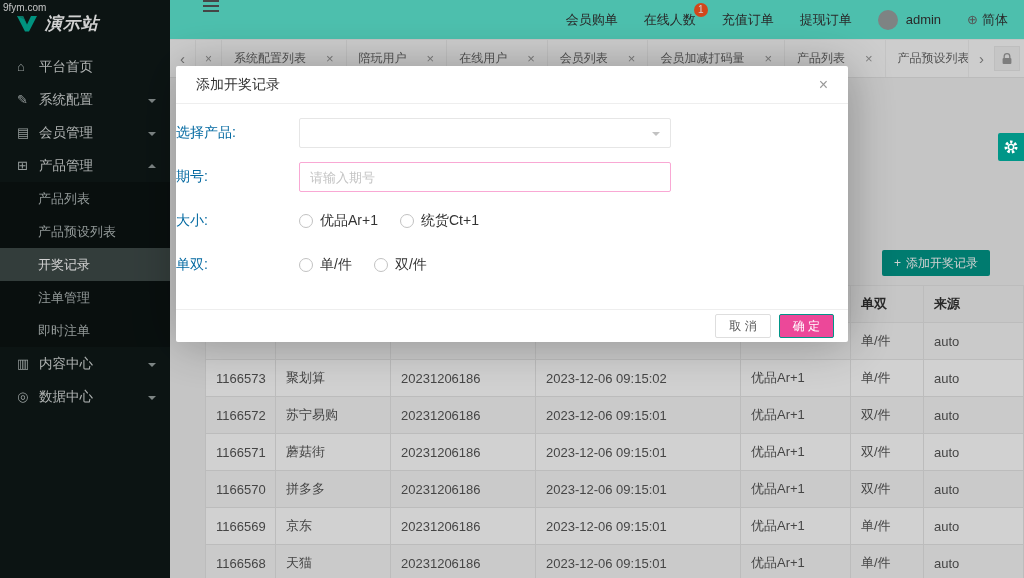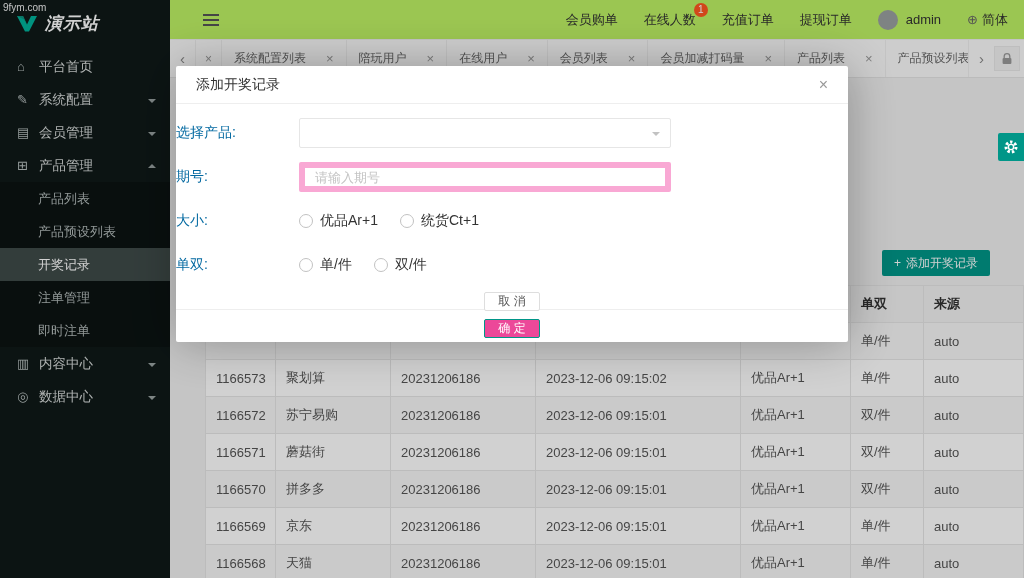--- a/index.html
+++ b/index.html
@@ -20,21 +20,21 @@
   .caret-down{border-top-color:#9aa3a2;top:16px;}
   .caret-up{border-bottom-color:#9aa3a2;top:11px;}
   .submenu{background:#0b1312;}
   .sub-item{height:33px;display:flex;align-items:center;padding-left:38px;
     font-size:13px;color:#b2bab9;cursor:pointer;}
   .sub-item.active{background:#3f4b49;color:#fff;}
 
   
   .main{flex:1;display:flex;flex-direction:column;min-width:0;}
 
-  .topbar{height:40px;background:#bef264;display:flex;align-items:center;
+  .topbar{height:40px;background:#5eead4;display:flex;
     padding:0 16px 0 33px;border-bottom:1px solid #f0f0f0;}
   .hamburger{width:16px;cursor:pointer;}
   .hamburger i{display:block;height:2px;background:#555;margin-bottom:3px;}
   .hamburger i:last-child{margin-bottom:0;}
   .topbar-right{margin-left:auto;display:flex;align-items:center;gap:26px;
     font-size:13px;color:#333;}
   .top-link{cursor:pointer;white-space:nowrap;}
   .online-wrap{position:relative;}
   .badge{position:absolute;top:-8px;right:-12px;min-width:14px;height:14px;line-height:14px;
     border-radius:8px;background:#ff5722;color:#fff;font-size:10px;text-align:center;padding:0 3px;}
@@ -81,28 +81,28 @@
     border-bottom:1px solid #eee;font-size:14px;color:#333;}
   .modal-close{margin-left:auto;color:#999;font-size:16px;cursor:pointer;line-height:1;}
   .modal-body{padding-top:14px;}
   .form-row{display:flex;align-items:center;height:30px;margin-bottom:14px;}
   .form-label{width:119px;text-align:left;font-size:14px;color:#0369a1;flex-shrink:0;}
   .form-field{margin-left:4px;display:flex;align-items:center;}
   .select-box{width:372px;height:30px;border:1px solid #e6e6e6;border-radius:2px;
     background:#fff;position:relative;cursor:pointer;}
   .select-caret{position:absolute;right:10px;top:13px;width:0;height:0;
     border:4px solid transparent;border-top-color:#c2c2c2;}
-  .issue-input{width:372px;height:30px;border:6px solid #f9a8d4;border-radius:2px;
+  .issue-input{width:372px;height:30px;border:1px solid #f9a8d4;border-radius:2px;
     padding:0 10px;font-size:13px;color:#333;outline:none;}
   .issue-input::placeholder{color:#c4c4c4;}
   .radio-opt{display:flex;align-items:center;margin-right:22px;font-size:14px;color:#333;cursor:pointer;}
   .radio-circle{width:14px;height:14px;border:1px solid #c2c2c2;border-radius:50%;
     margin-right:7px;background:#fff;flex-shrink:0;}
   .modal-footer{position:absolute;left:0;right:0;bottom:0;height:33px;border-top:1px solid #eee;
-    display:flex;align-items:center;justify-content:flex-end;gap:8px;padding:4px 14px;flex-direction:column;}
+    display:flex;align-items:center;justify-content:flex-end;gap:8px;padding:16px 14px;}
   .btn{height:24px;padding:0 13px;font-size:12px;border-radius:2px;cursor:pointer;}
   .btn-cancel{background:#fff;border:1px solid #dedede;color:#555;}
   .btn-confirm{background:#ec4899;border:1px solid #009688;color:#fff;}
 
   .gear-fab{position:fixed;top:133px;right:0;width:26px;height:28px;background:#009688;
     border-radius:2px 0 0 2px;display:flex;align-items:center;justify-content:center;
     z-index:60;cursor:pointer;}
 </style>
 </head>
 <body>

